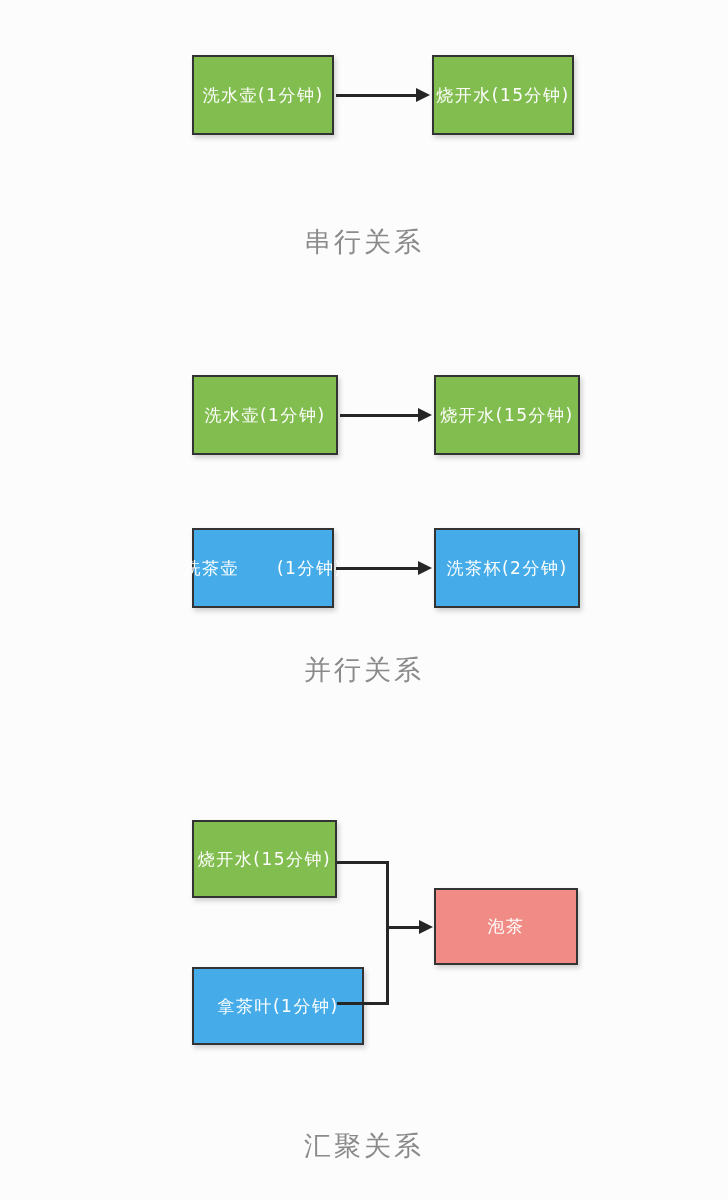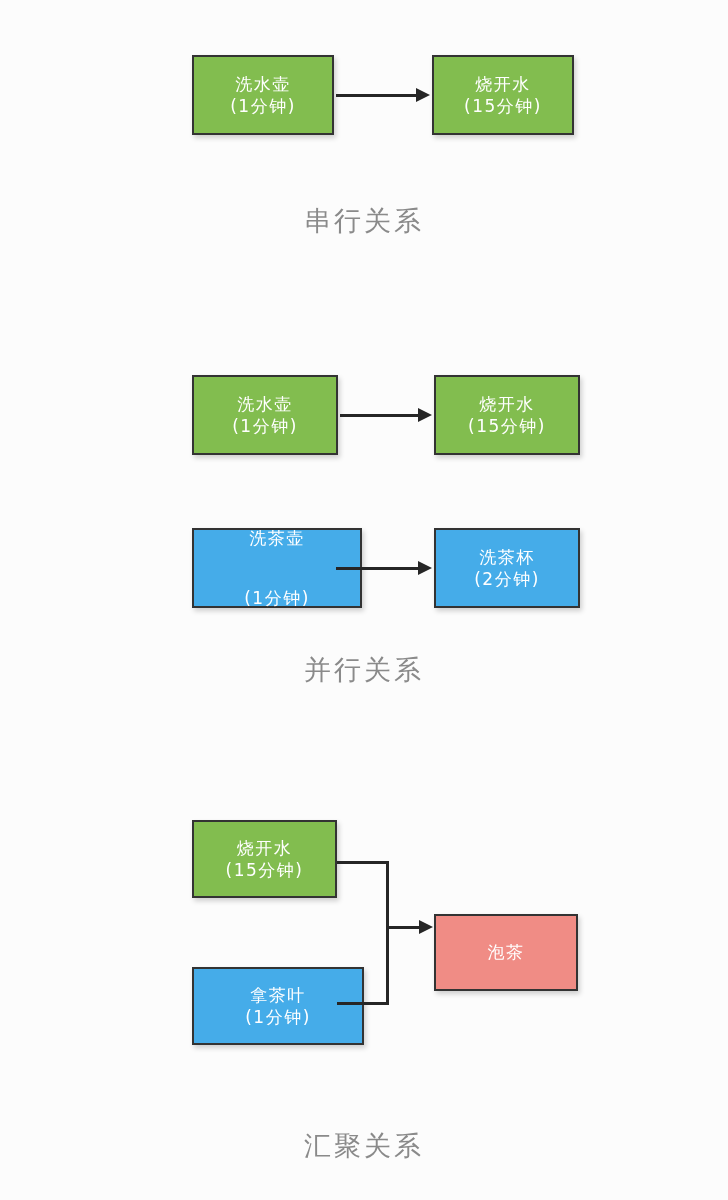--- a/index.html
+++ b/index.html
@@ -18,21 +18,21 @@
     height: 1200px;
     background: #fcfcfc;
   }
 
   
   .node {
     position: absolute;
     border: 2px solid #333333;
     box-shadow: 2px 3px 5px rgba(0,0,0,0.18);
     display: flex;
-    flex-direction: column;
+    flex-direction: row;
     align-items: center;
     justify-content: center;
     color: #ffffff;
     text-align: center;
     line-height: 1.32;
     font-size: 17px;
     letter-spacing: 1.5px;
   }
   .node .line1,
   .node .line2 { display: block; white-space: nowrap; }
@@ -84,36 +84,36 @@
   </div>
 
   <div class="hline" style="left:336px; top:94px; width:82px;"></div>
   <div class="arrowhead" style="left:416px; top:88px;"></div>
 
   <div class="node green" style="left:432px; top:55px; width:142px; height:80px;">
     <span class="line1">烧开水</span>
     <span class="line2">(15分钟)</span>
   </div>
 
-  <div class="caption" style="top:203px;">串行关系</div>
+  <div class="caption" style="top:224px;">串行关系</div>
 
   <div class="node green" style="left:192px; top:375px; width:146px; height:80px;">
     <span class="line1">洗水壶</span>
     <span class="line2">(1分钟)</span>
   </div>
 
   <div class="hline" style="left:340px; top:414px; width:80px;"></div>
   <div class="arrowhead" style="left:418px; top:408px;"></div>
 
   <div class="node green" style="left:434px; top:375px; width:146px; height:80px;">
     <span class="line1">烧开水</span>
     <span class="line2">(15分钟)</span>
   </div>
 
-  <div class="node blue" style="left:192px; top:528px; width:170px; height:80px;gap:38px;">
+  <div class="node blue" style="left:192px; top:528px; width:142px; height:80px;gap:38px;">
     <span class="line1">洗茶壶</span>
     <span class="line2">(1分钟)</span>
   </div>
 
   <div class="hline" style="left:336px; top:567px; width:84px;"></div>
   <div class="arrowhead" style="left:418px; top:561px;"></div>
 
   <div class="node blue" style="left:434px; top:528px; width:146px; height:80px;">
     <span class="line1">洗茶杯</span>
     <span class="line2">(2分钟)</span>
@@ -130,20 +130,20 @@
     <span class="line1">拿茶叶</span>
     <span class="line2">(1分钟)</span>
   </div>
 
   <div class="hline" style="left:337px; top:861px; width:52px;"></div>
   <div class="hline" style="left:337px; top:1002px; width:52px;"></div>
   <div class="vline" style="left:386px; top:861px; height:144px;"></div>
   <div class="hline" style="left:386px; top:926px; width:36px;"></div>
   <div class="arrowhead" style="left:419px; top:920px;"></div>
 
-  <div class="node red" style="left:434px; top:888px; width:144px; height:77px;margin-top:26px;">
+  <div class="node red" style="left:434px; top:888px; width:144px; height:77px;">
     <span class="line1">泡茶</span>
 
   </div>
 
   <div class="caption" style="top:1128px;">汇聚关系</div>
 
 </div>
 
 </body></html>

